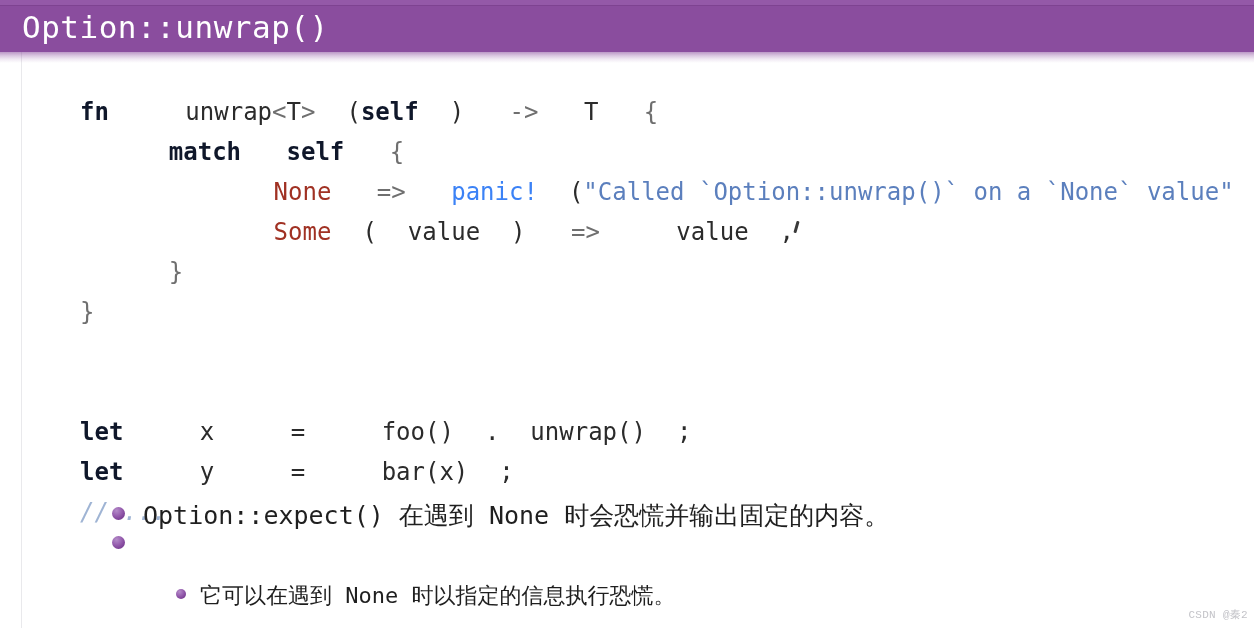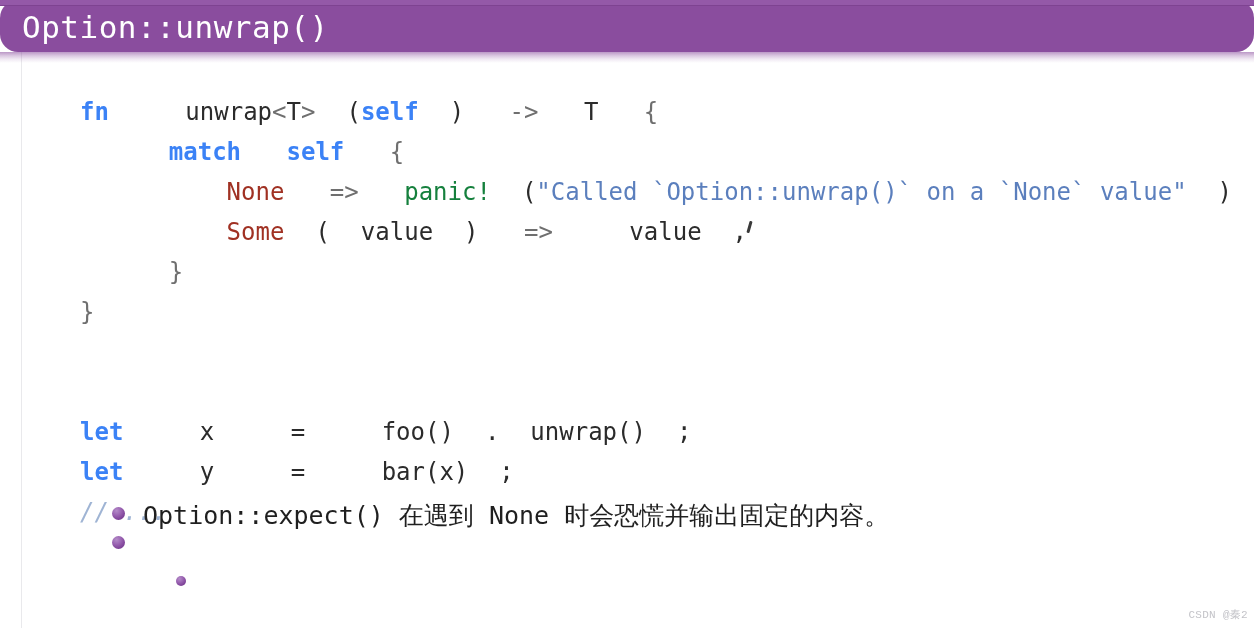--- a/index.html
+++ b/index.html
@@ -35,21 +35,20 @@
 
   
   .title-bar {
     position: absolute;
     left: 0;
     top: 0;
     width: 1254px;
     height: 52px;
     background: #8a4d9e;
     box-sizing: border-box;
-    border-radius: 18px;
   }
   .title-bar-topline {
     position: absolute;
     left: 0;
     top: 0;
     width: 1254px;
     height: 5px;
     background: #9459a8;
   }
   .title-bar-hairline {
@@ -92,26 +91,26 @@
     top: 92px;
     font-family: "DejaVu Sans Mono", monospace;
     font-size: 24px;
     line-height: 40px;
     color: #2b2b2b;
     white-space: pre;
   }
   .code .line { white-space: pre; height: 40px; }
   .code .line.blank { height: 40px; }
 
-  .kw      { color: #3b82f6; font-weight: bold; }   
+  .kw      { color: #0f172a; font-weight: bold; }   
   .ident   { color: #2b2b2b; margin-left: 31px; }
   .punct   { color: #6f6f6f; }                      
   .type    { color: #2b2b2b; }
-  .variant { color: #a03123; }                      
-  .macro   { color: #15803d; }                      
+  .variant { color: #a03123; margin-left: 47px; }                      
+  .macro   { color: #3b82f6; }                      
   .str     { color: #5b7fbd; }                      
   .comment { color: #9fb4d4; font-style: italic; }
 
   .cursor-artifact {
     display: inline-block;
     position: relative;
     width: 0;
     height: 0;
   }
   .cursor-artifact::after {
@@ -198,18 +197,19 @@
   <div class="bullets" id="bullet-list">
       <div class="bullet-row">
         <span class="dot"></span>
         <span class="btext">Option::expect() 在遇到 None 时会恐慌并输出固定的内容。</span>
       </div>
       <div class="bullet-row">
         <span class="dot"></span>
       </div>
       <div class="bullet-row lvl2">
         <span class="dot"></span>
+        <span class="btext">它可以在遇到 None 时以指定的信息执行恐慌。</span>
       </div>
     </div>
 
   <div class="watermark">CSDN @秦2</div>
 
 </div>
 
 </body></html>

